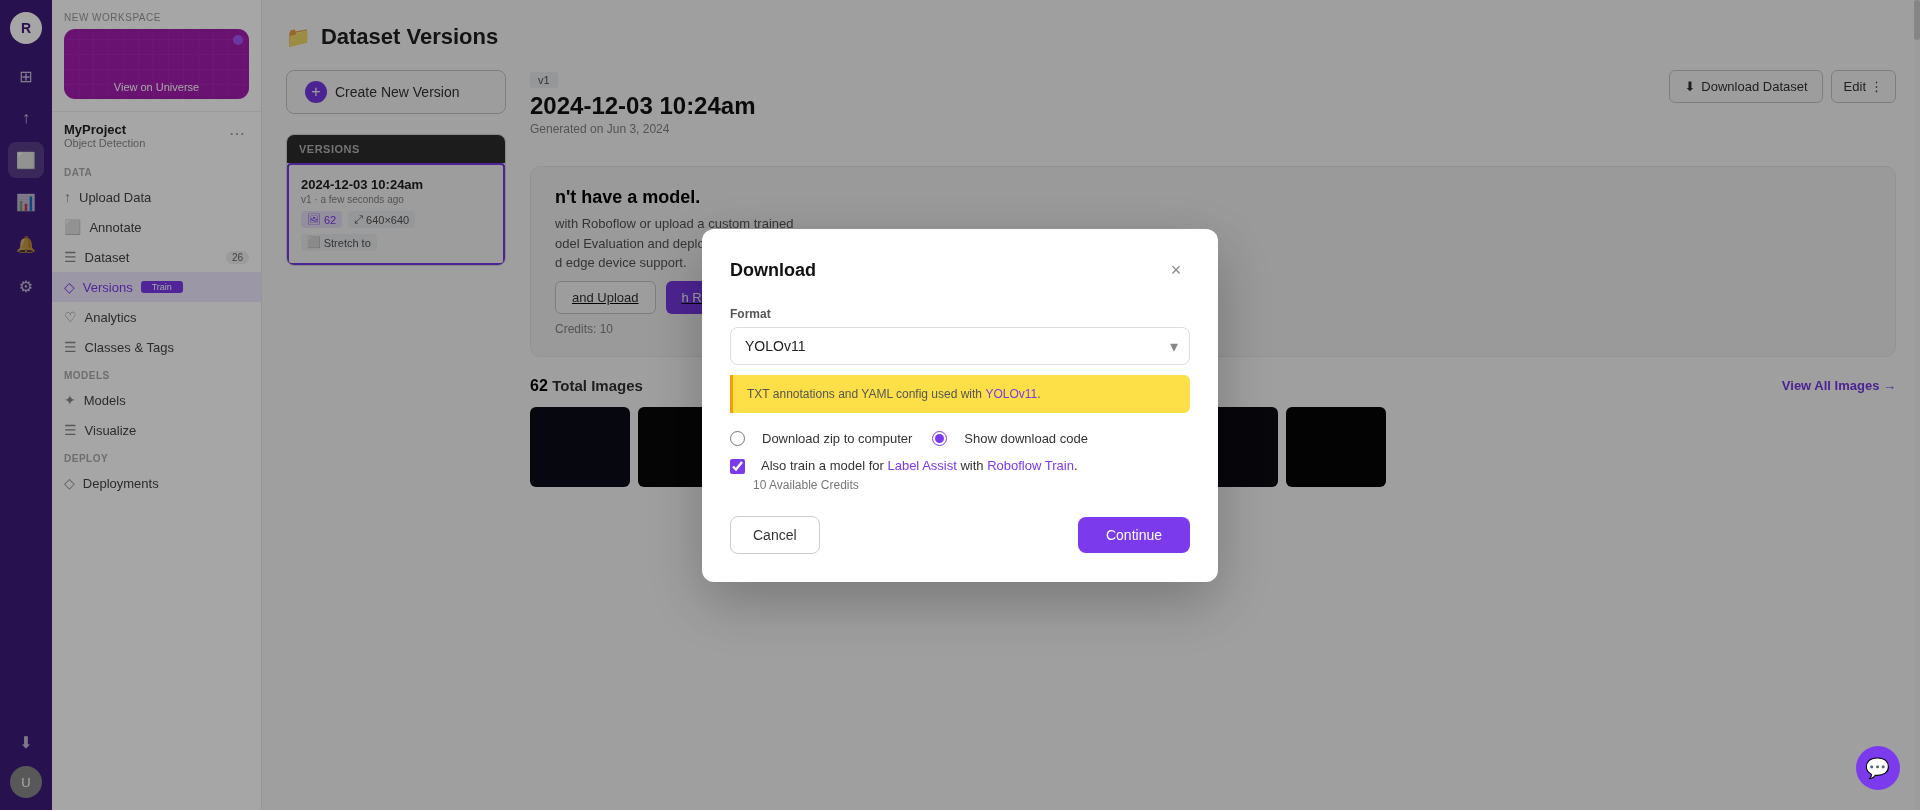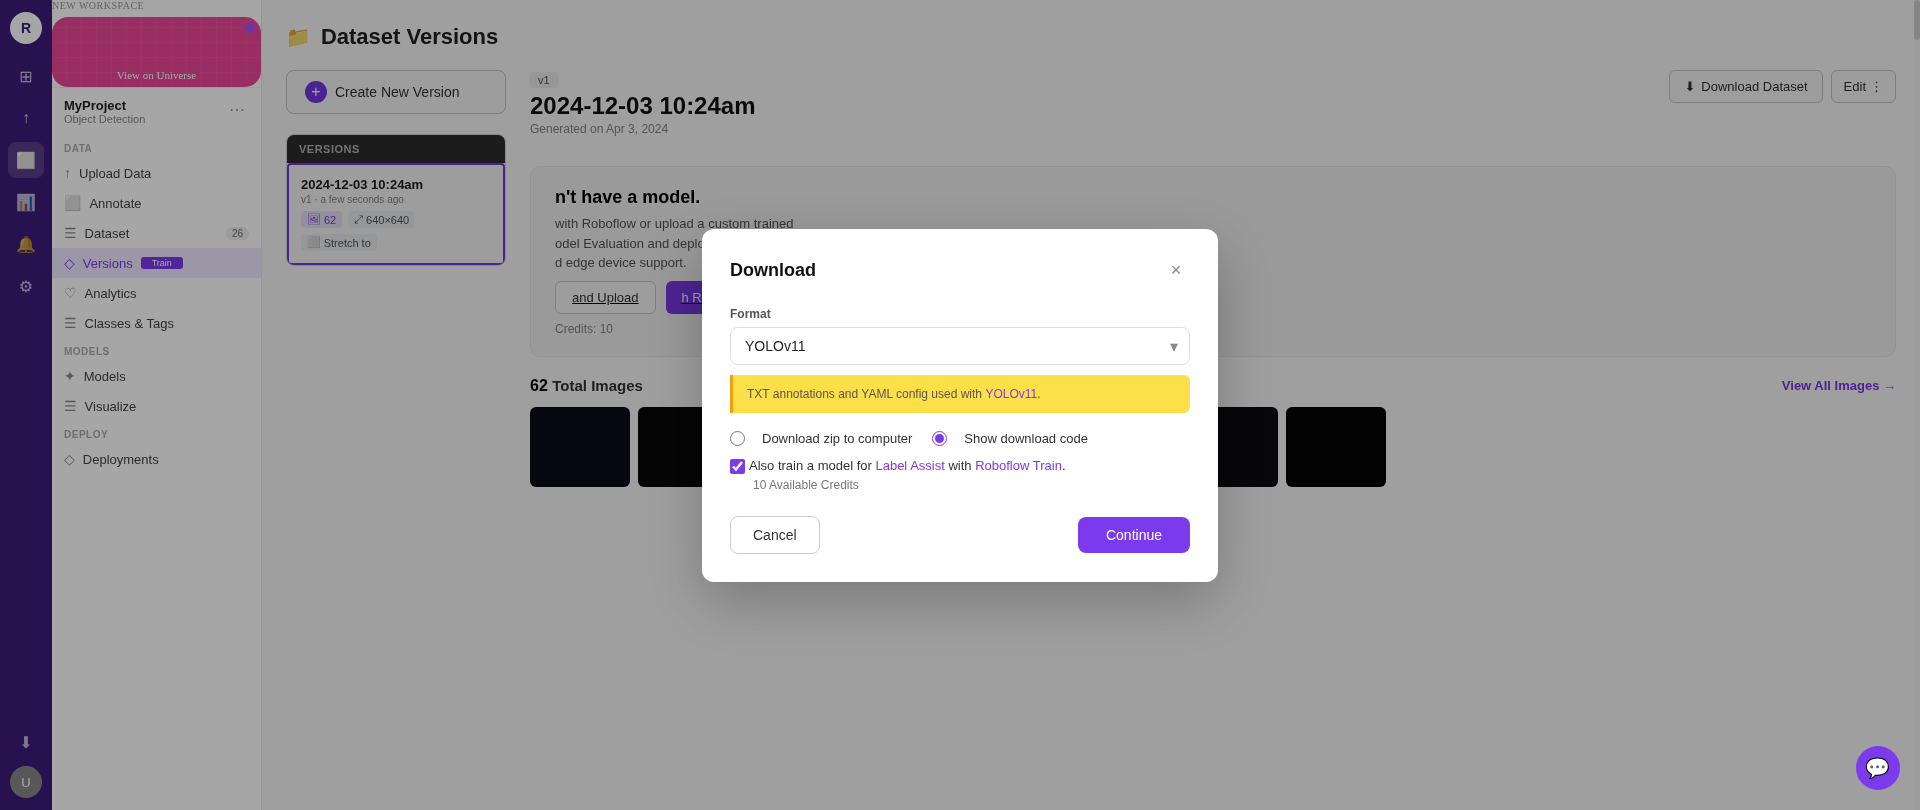--- a/index.html
+++ b/index.html
@@ -49,37 +49,36 @@
     .sidebar {
       width: 210px;
       background: white;
       border-right: 1px solid #e5e5e5;
       display: flex;
       flex-direction: column;
       overflow-y: auto;
       height: 810px;
     }
     .sidebar-workspace {
-      padding: 0;
+      padding: 12px;
       border-bottom: 1px solid #eee;
-      font-family: Liberation Serif, serif;
     }
     .sidebar-workspace .ws-label {
       font-size: 10px;
       color: #999;
       text-transform: uppercase;
       letter-spacing: 0.5px;
       margin-bottom: 6px;
     }
     .sidebar-preview {
       position: relative;
       width: 100%;
       height: 70px;
-      background: #ec4899;
-      border-radius: 16px;
+      background: #a21caf;
+      border-radius: 11px;
       overflow: hidden;
       cursor: pointer;
     }
     .sidebar-preview .preview-label {
       position: absolute;
       bottom: 6px;
       left: 0; right: 0;
       text-align: center;
       color: white;
       font-size: 11px;
@@ -440,21 +439,21 @@
       cursor: pointer;
     }
     .radio-option input[type="radio"] {
       accent-color: #7c3aed;
       width: 15px; height: 15px;
     }
 
     .checkbox-option {
       display: flex;
       align-items: flex-start;
-      gap: 4px;
+      gap: 16px;
       font-size: 13px;
       color: #333;
       margin-bottom: 4px;
     }
     .checkbox-option input[type="checkbox"] {
       accent-color: #7c3aed;
       width: 15px; height: 15px;
       margin-top: 1px;
     }
     .checkbox-option a { color: #7c3aed; text-decoration: none; }
@@ -605,21 +604,21 @@
             </div>
           </div>
         </div>
       </div>
 
       <div style="flex:1;">
         <div class="version-header">
           <div class="vh-left">
             <span class="v-badge">v1</span>
             <h2>2024-12-03 10:24am</h2>
-            <div class="generated">Generated on Apr 3, 2024</div>
+            <div class="generated">Generated on Jun 3, 2024</div>
           </div>
           <div class="vh-right">
             <button class="dl-btn">
               <span>⬇</span>
               <span>Download Dataset</span>
             </button>
             <button class="edit-btn">
               <span>Edit</span>
               <span>⋮</span>
             </button>

